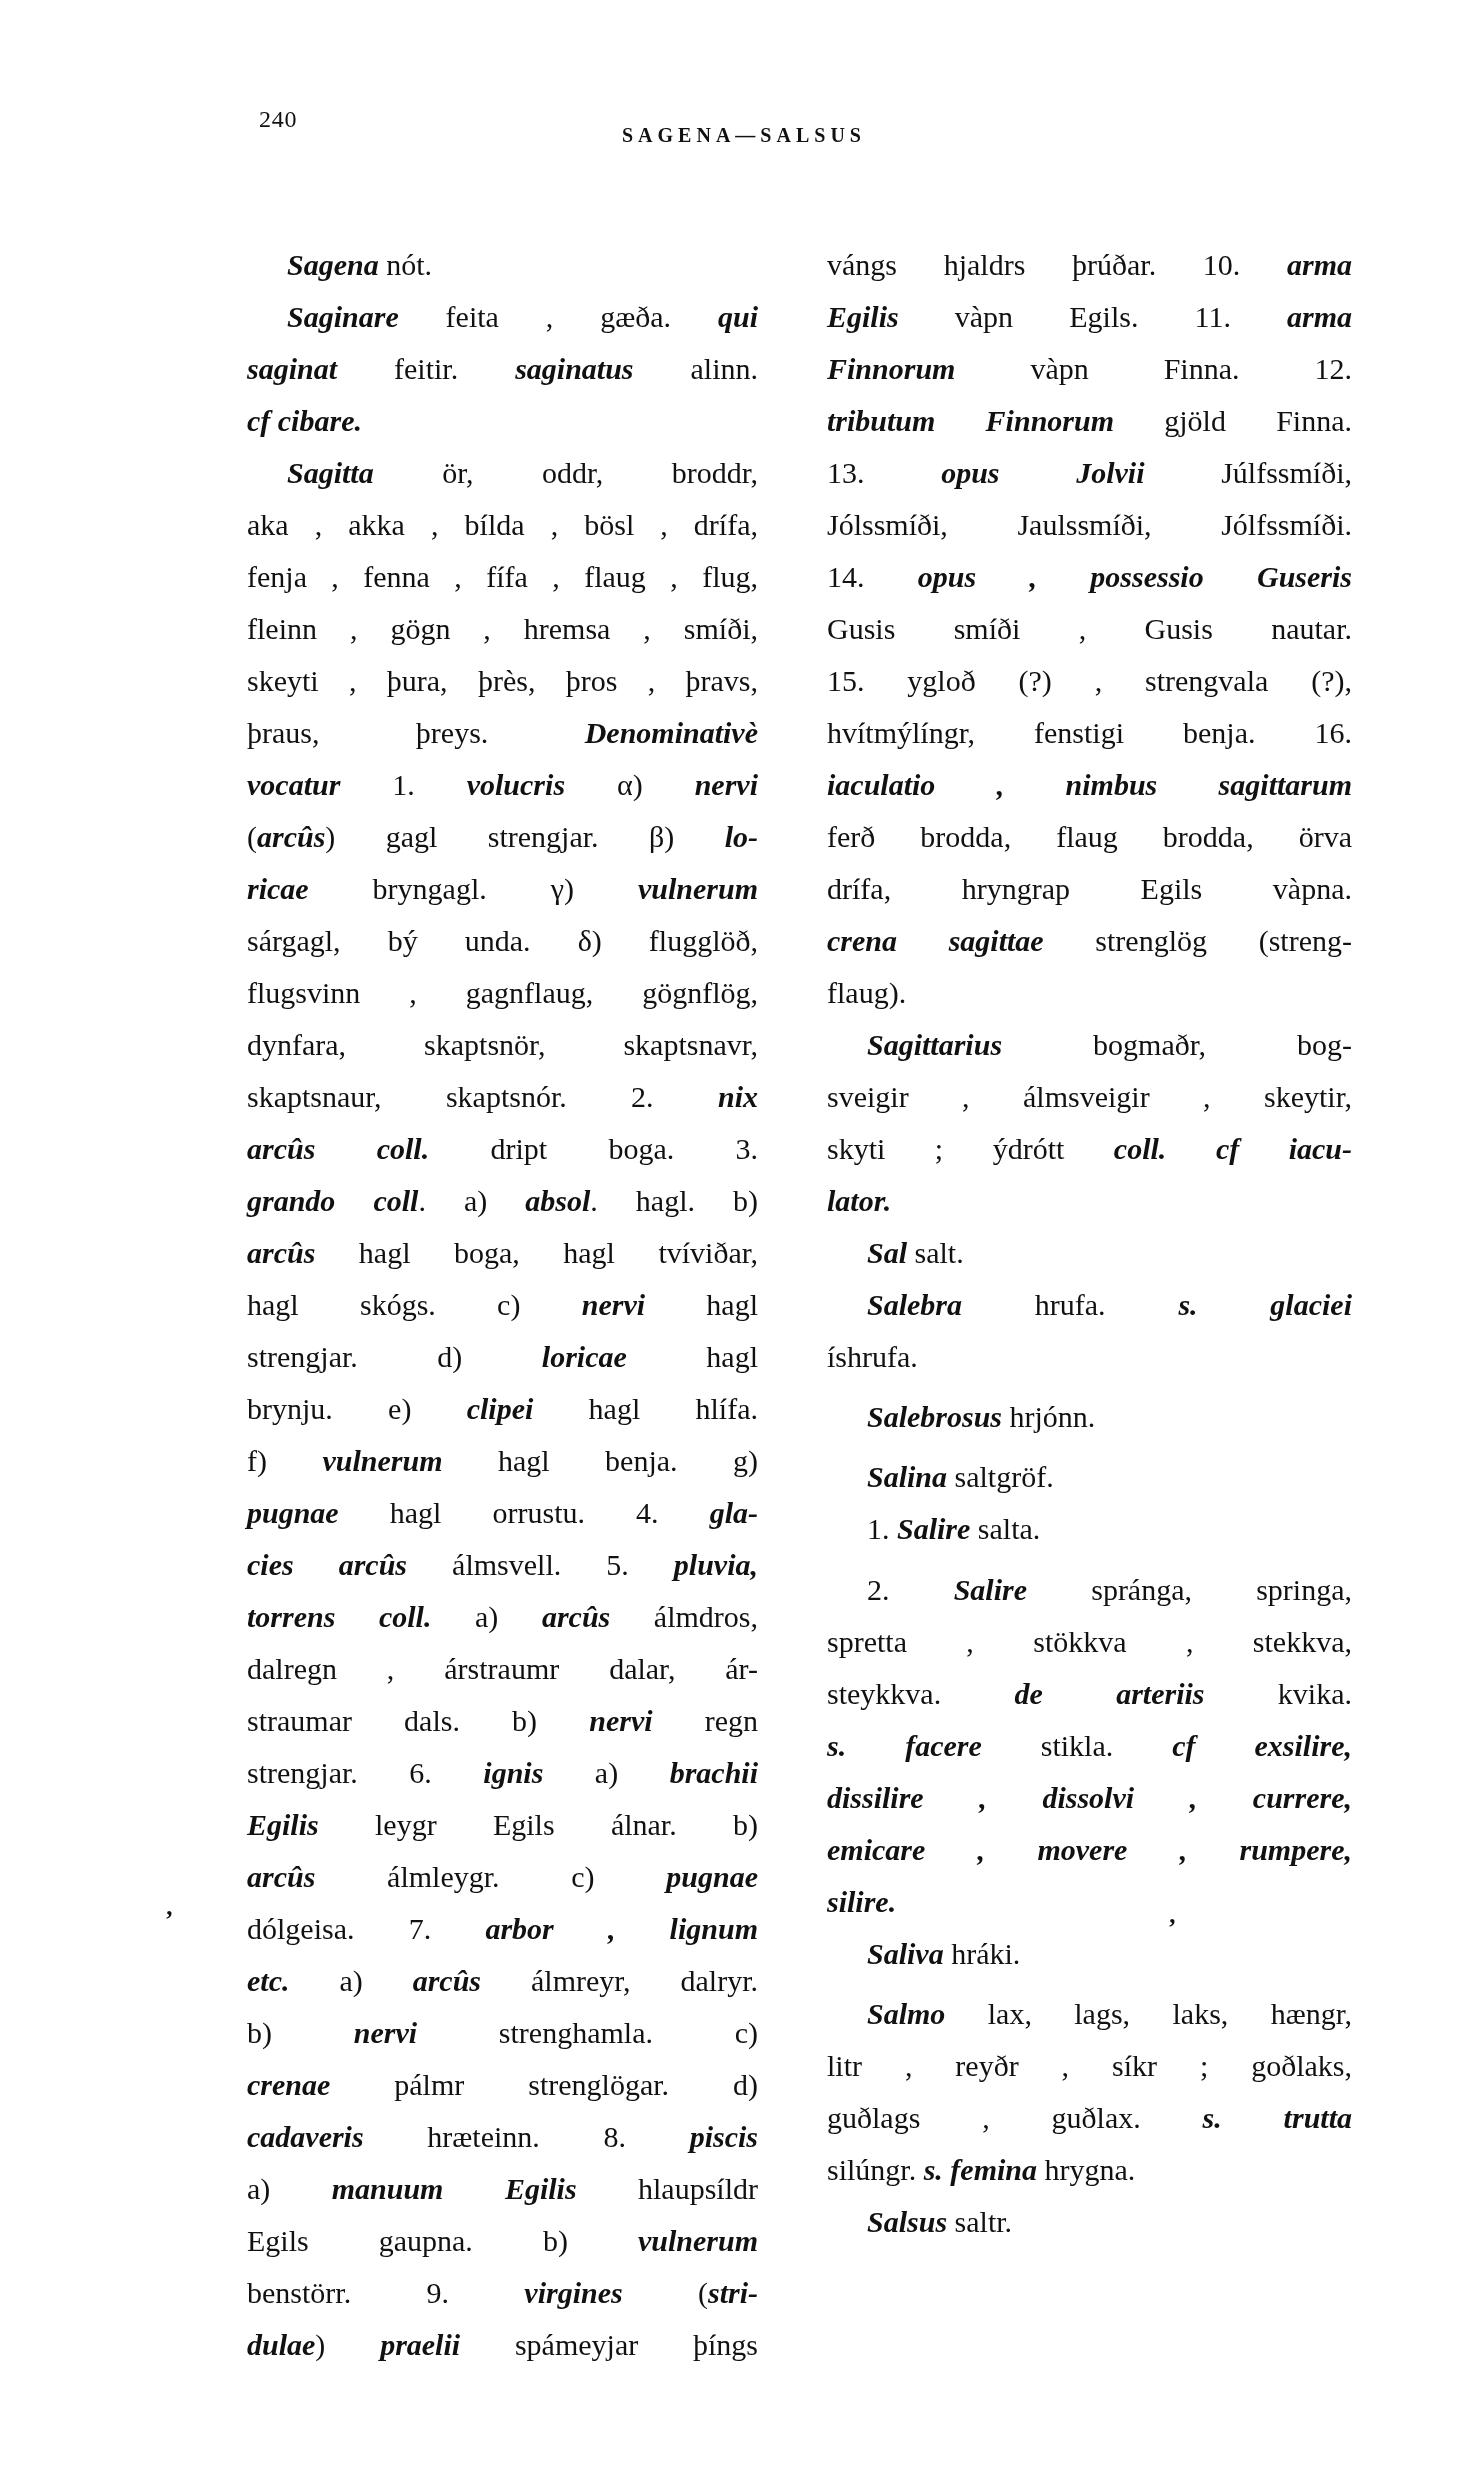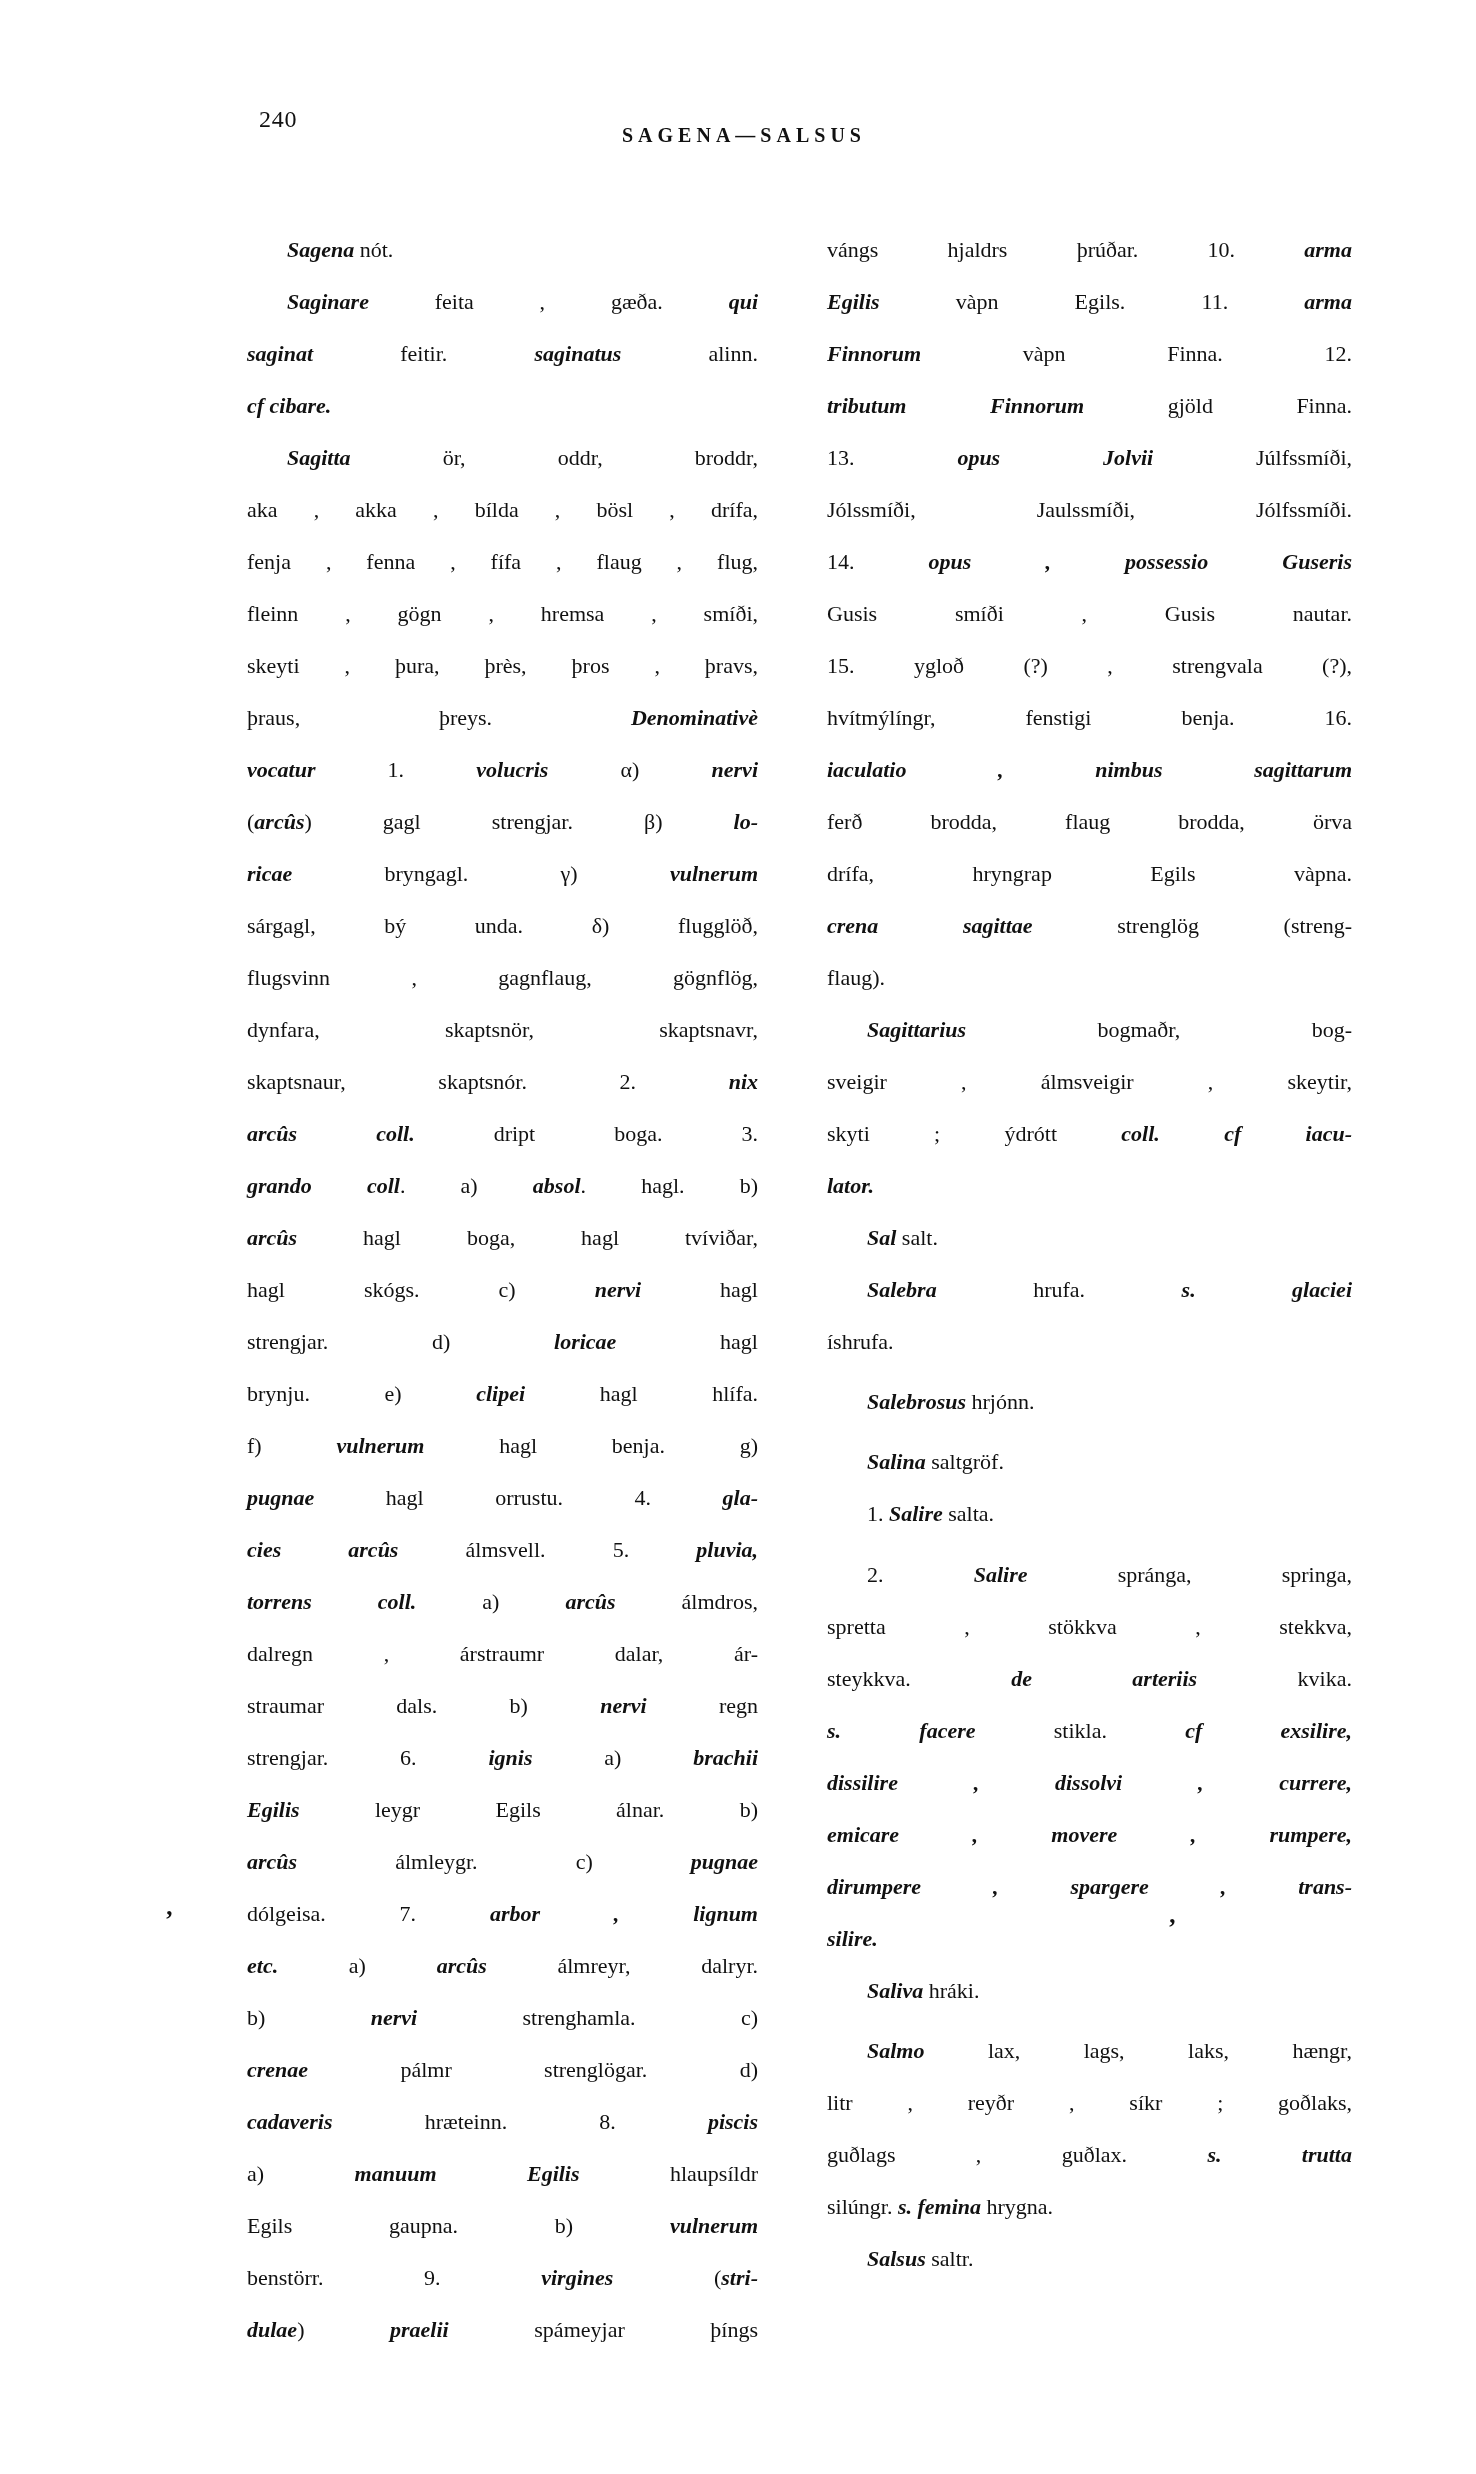--- a/index.html
+++ b/index.html
@@ -1,21 +1,21 @@
 <!DOCTYPE html>
 <html style="font-size:13.2px"><head>
 <meta charset="utf-8">
 <style>
   html, body { margin: 0; padding: 0; background: #ffffff; }
   body { width: 1477px; height: 2475px; position: relative; overflow: hidden;
          font-family: "Liberation Serif", "DejaVu Serif", serif; color: #111; }
   .header { position: absolute; top: 106px; left: 247px; width: 1105px; height: 58px; }
   .page-number { position: absolute; left: 12px; top: 0; font-size: 24px; letter-spacing: 0.8px; }
   .running-head { position: absolute; left: 375px; top: 18px; font-size: 20px; letter-spacing: 5px; font-weight: bold; }
-  .column { position: absolute; top: 224px; font-size: 22px; line-height: 52px; }
+  .column { position: absolute; top: 239px; font-size: 30px; line-height: 52px; }
   .col-left { left: 247px; width: 511px; }
   .col-right { left: 827px; width: 525px; }
   .line { height: 52px; white-space: nowrap; text-align: justify; text-align-last: justify; display: block; }
   .line.last { text-align-last: left; }
   .line.indent { padding-left: 40px; }
   .line.gap { margin-top: 8.2px; }
   .seg-l { font-style: italic; font-weight: bold; }
   .seg-r { font-style: normal; font-weight: normal; }
   .speck { position: absolute; font-size: 25px; font-weight: bold; }
 </style>
@@ -95,21 +95,20 @@
     <div class="line last"><span class="seg-r">íshrufa.</span></div>
     <div class="line indent last gap"><span class="seg-l">Salebrosus</span><span class="seg-r"> hrjónn.</span></div>
     <div class="line indent last gap"><span class="seg-l">Salina</span><span class="seg-r"> saltgröf.</span></div>
     <div class="line indent last"><span class="seg-r">1. </span><span class="seg-l">Salire</span><span class="seg-r"> salta.</span></div>
     <div class="line indent gap"><span class="seg-r">2. </span><span class="seg-l">Salire</span><span class="seg-r"> spránga, springa,</span></div>
     <div class="line"><span class="seg-r">spretta , stökkva , stekkva,</span></div>
     <div class="line"><span class="seg-r">steykkva. </span><span class="seg-l">de arteriis</span><span class="seg-r"> kvika.</span></div>
     <div class="line"><span class="seg-l">s. facere</span><span class="seg-r"> stikla. </span><span class="seg-l">cf exsilire,</span></div>
     <div class="line"><span class="seg-l">dissilire , dissolvi , currere,</span></div>
     <div class="line"><span class="seg-l">emicare , movere , rumpere,</span></div>
-    <div class="line"><span class="seg-l">dirumpere , spargere , trans-</span></div>
     <div class="line last"><span class="seg-l">silire.</span></div>
     <div class="line indent last"><span class="seg-l">Saliva</span><span class="seg-r"> hráki.</span></div>
     <div class="line indent gap"><span class="seg-l">Salmo</span><span class="seg-r"> lax, lags, laks, hængr,</span></div>
     <div class="line"><span class="seg-r">litr , reyðr , síkr ; goðlaks,</span></div>
     <div class="line"><span class="seg-r">guðlags , guðlax. </span><span class="seg-l">s. trutta</span></div>
     <div class="line last"><span class="seg-r">silúngr. </span><span class="seg-l">s. femina</span><span class="seg-r"> hrygna.</span></div>
     <div class="line indent last"><span class="seg-l">Salsus</span><span class="seg-r"> saltr.</span></div>
   </div>
 
 <span class="speck" style="left:165px; top:1906px;">’</span>

